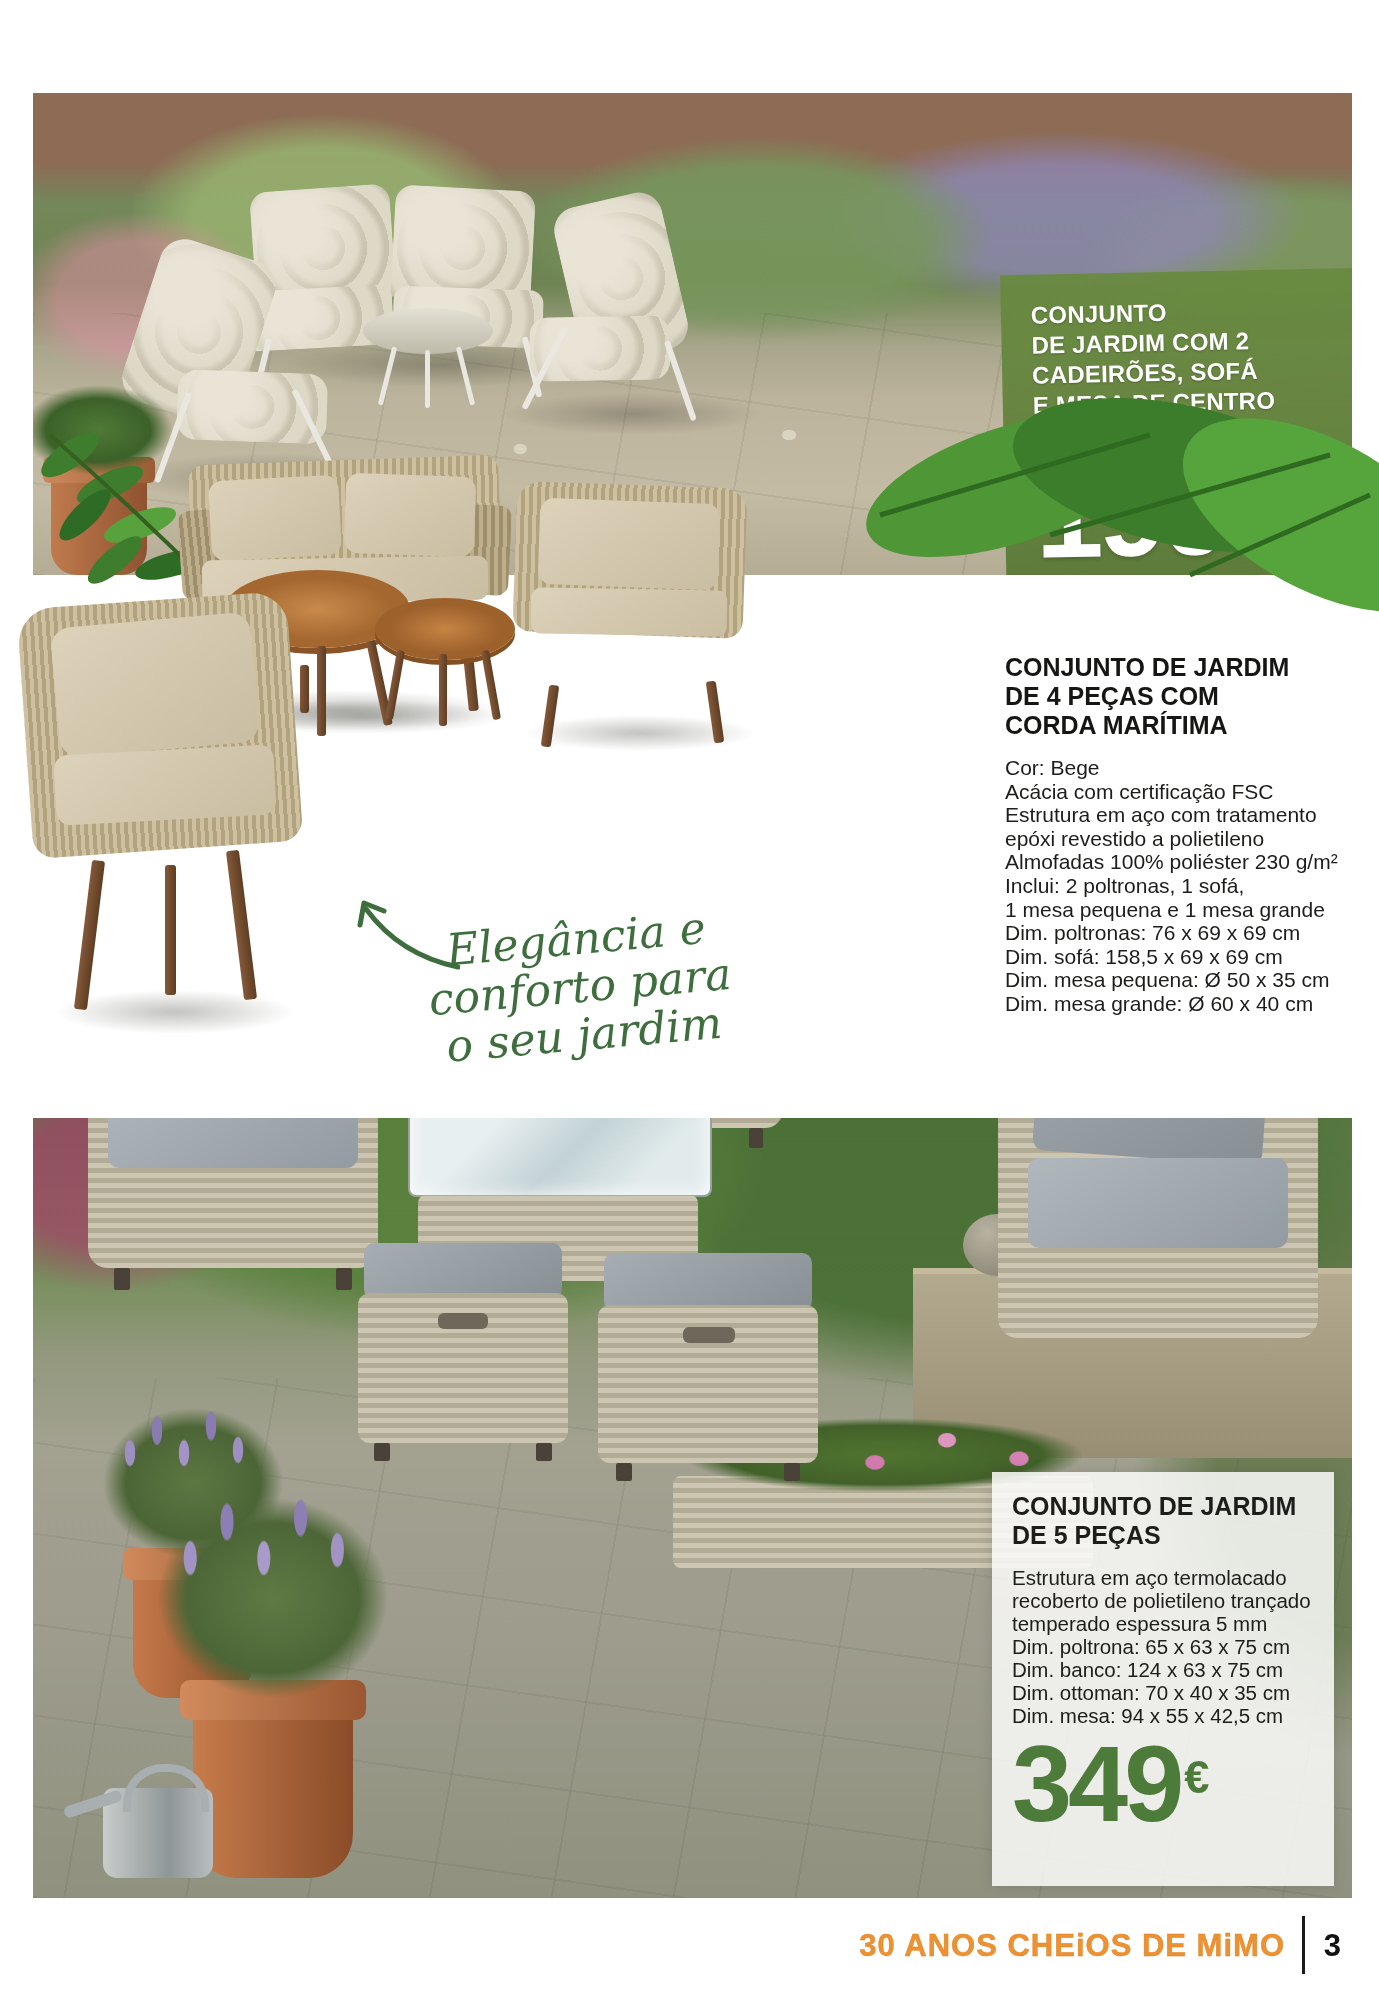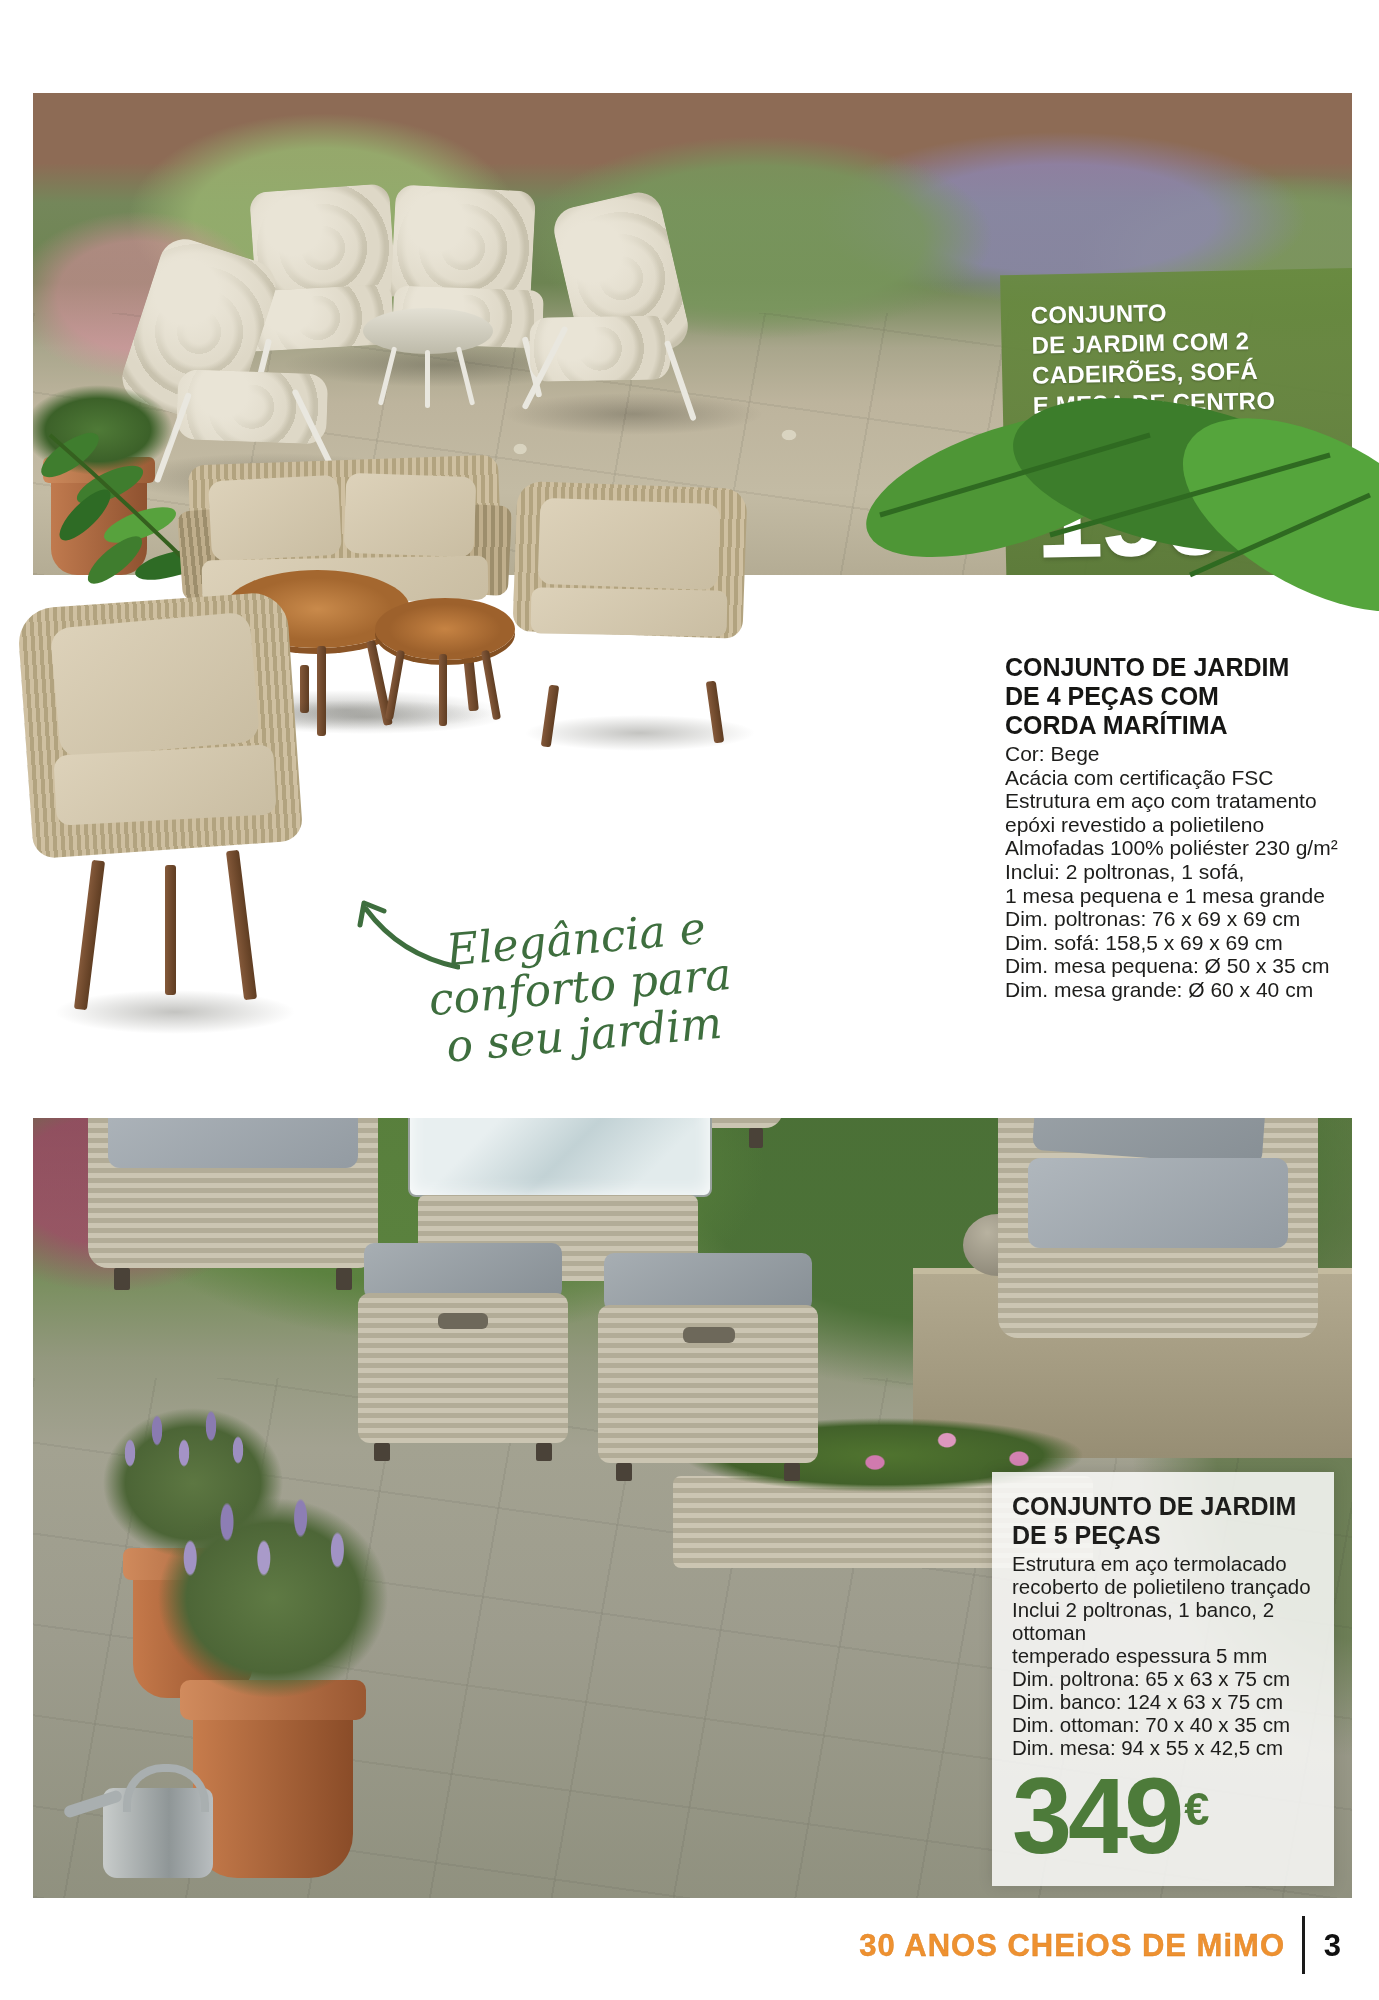--- a/index.html
+++ b/index.html
@@ -48,21 +48,21 @@
       transform:rotate(-1.2deg);transform-origin:100% 0;}
   .green-box .t{color:#fff;font-weight:bold;font-size:24px;line-height:30px;letter-spacing:.2px;
       text-shadow:0 1px 2px rgba(0,0,0,.25);}
   .price{font-weight:bold;letter-spacing:-4px;line-height:.95;}
   .price .euro{font-size:.42em;vertical-align:.62em;letter-spacing:0;margin-left:4px;}
   .price-white{color:#fff;font-size:122px;margin-top:8px;text-shadow:0 2px 4px rgba(0,0,0,.2);}
   .price-green{color:#4d7b3a;font-size:120px;}
 
   
   .col-title{font-weight:bold;font-size:25px;line-height:29px;color:#161614;}
-  .col-details{font-size:21px;line-height:23.6px;color:#1d1d1b;margin-top:2px;}
+  .col-details{font-size:21px;line-height:23.6px;color:#1d1d1b;margin-top:16px;}
   .script{color:#3e6e3e;font-family:"DejaVu Serif",serif;font-style:italic;
       font-size:44px;line-height:48px;text-align:center;transform:rotate(-5deg);}
 
   
   .white-box{left:959px;top:354px;width:342px;height:414px;padding:20px 16px 0 20px;box-sizing:border-box;
       background:rgba(252,252,250,.85);box-shadow:0 0 14px rgba(0,0,0,.12);}
   .white-box .t{font-weight:bold;font-size:25px;line-height:29px;}
   .white-box .col-details{font-size:20.5px;line-height:23px;}
   .white-box .price-green{font-size:108px;margin-top:6px;}
 
@@ -331,21 +331,20 @@
       <div class="abs" style="left:0px;top:40px;width:60px;height:12px;background:#a9afb0;transform:rotate(-18deg);border-radius:6px;"></div>
       <div class="abs" style="left:60px;top:6px;width:70px;height:40px;border:8px solid #a9afb0;border-bottom:none;border-radius:40px 40px 0 0;"></div>
     </div>
 
     <div class="abs white-box">
       <div class="t">CONJUNTO DE JARDIM</div>
       <div class="t">DE 5 PEÇAS</div>
       <div class="col-details">
         <div>Estrutura em aço termolacado</div>
         <div>recoberto de polietileno trançado</div>
-        <div>Inclui 2 poltronas, 1 banco, 2 ottoman</div>
         <div>temperado espessura 5 mm</div>
         <div>Dim. poltrona: 65 x 63 x 75 cm</div>
         <div>Dim. banco: 124 x 63 x 75 cm</div>
         <div>Dim. ottoman: 70 x 40 x 35 cm</div>
         <div>Dim. mesa: 94 x 55 x 42,5 cm</div>
       </div>
       <div class="price price-green"><span>349</span><span class="euro">€</span></div>
     </div>
   </section>
 

